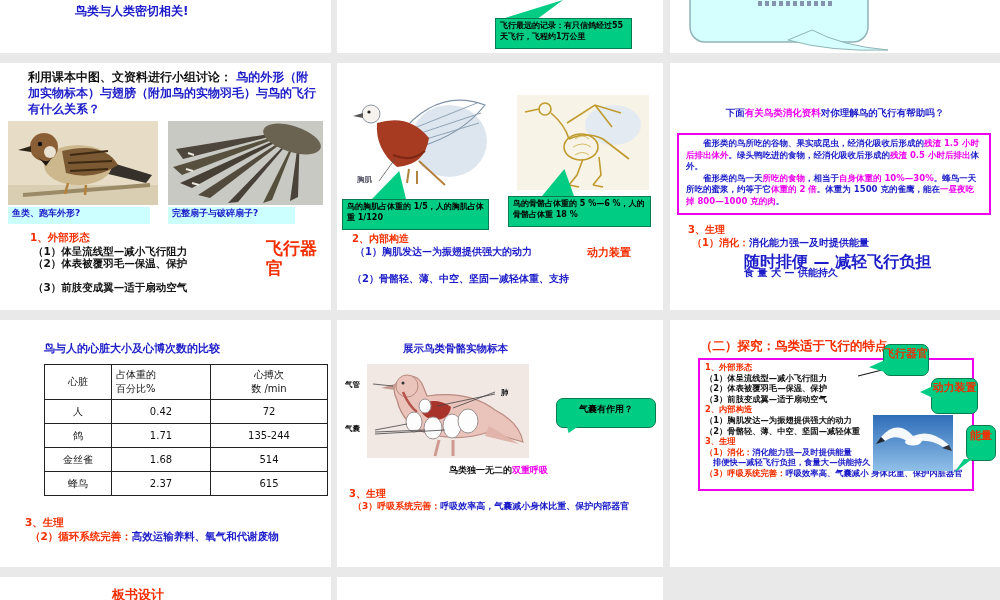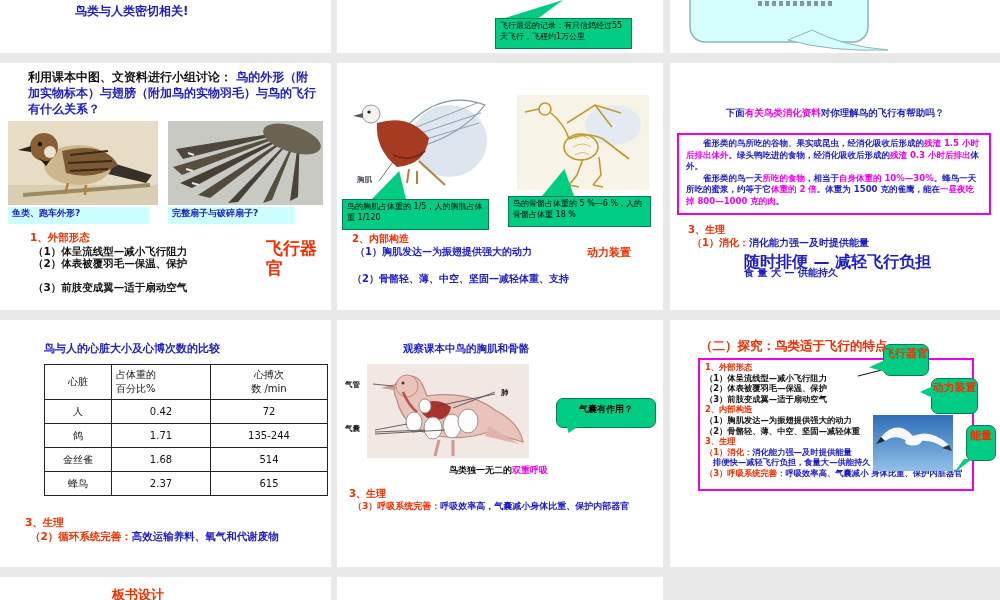--- a/index.html
+++ b/index.html
@@ -6,21 +6,21 @@
   body{width:1000px;height:600px;background:#e9e9e9;position:relative;overflow:hidden;
        font-family:"DejaVu Sans",sans-serif}
   .slide{position:absolute;background:#ffffff;overflow:hidden}
   .t{position:absolute;font-weight:bold;white-space:nowrap;line-height:1.25}
   .wrap{white-space:normal}
   .blue{color:#1c1cc8}
   .red{color:#f32e00}
   .mag{color:#ee00ee}
   .blk{color:#111}
   .gry{color:#556}
-  .gbox{position:absolute;background:#00cc84;border:1px solid #0a7a50;font-weight:normal;color:#000;
+  .gbox{position:absolute;background:#00cc84;border:1px solid #0a7a50;font-weight:bold;color:#000;
         line-height:1.35;padding:2px 4px;box-sizing:border-box}
   .gtail{position:absolute;background:#00cc84}
   .cap{position:absolute;background:#ccffff;color:#1c1cc8;font-weight:bold;box-sizing:border-box;
        padding:2px 4px;line-height:1.1}
   .cmp-table{position:absolute;border-collapse:collapse;color:#111;font-weight:normal}
   .cmp-table td{border:1.5px solid #222;font-size:10px;text-align:center;padding:2px 4px;height:19px}
   .cmp-table tr.hdr td{white-space:pre-line;height:30px}
   .abs{position:absolute}
   .gcall{position:absolute;background:#00cc84;border:1px solid #0a7a50;border-radius:7px;
          font-weight:bold;text-align:center;box-sizing:border-box}
@@ -128,21 +128,21 @@
   <span class="t red" style="left:250px;top:183px;font-size:11px">动力装置</span>
   <span class="t blue" style="left:15px;top:210px;font-size:10px">（2）骨骼轻、薄、中空、坚固—减轻体重、支持</span>
 </section>
 
 <section class="slide" style="left:670px;top:63px;width:330px;height:247px">
   <div class="t" style="left:0;top:44px;width:330px;font-size:9.5px;text-align:center">
     <span class="blue">下面</span><span class="mag">有关鸟类消化资料</span><span class="blue">对你理解鸟的飞行有帮助吗？</span>
   </div>
   <div class="abs" style="left:7px;top:70px;width:314px;height:82px;border:2px solid #ee00ee;box-sizing:border-box;padding:3px 7px;font-weight:bold;font-size:8.5px;line-height:1.36">
     <div style="text-indent:2em">
-      <span class="blue">雀形类的鸟所吃的谷物、果实或昆虫，经消化吸收后形成的</span><span class="mag">残渣 1.5 小时后排出体外</span><span class="blue">。绿头鸭吃进的食物，经消化吸收后形成的</span><span class="mag">残渣 0.3 小时后排出</span><span class="blue">体外。</span>
+      <span class="blue">雀形类的鸟所吃的谷物、果实或昆虫，经消化吸收后形成的</span><span class="mag">残渣 1.5 小时后排出体外</span><span class="blue">。绿头鸭吃进的食物，经消化吸收后形成的</span><span class="mag">残渣 0.5 小时后排出</span><span class="blue">体外。</span>
     </div>
     <div style="text-indent:2em">
       <span class="blue">雀形类的鸟一天</span><span class="mag">所吃的食物</span><span class="blue">，相当于</span><span class="mag">自身体重的 10%—30%</span><span class="blue">。蜂鸟一天所吃的蜜浆，约等于它</span><span class="mag">体重的 2 倍</span><span class="blue">。体重为 1500 克的雀鹰，能在</span><span class="mag">一昼夜吃掉 800—1000 克的肉</span><span class="blue">。</span>
     </div>
   </div>
   <span class="t red" style="left:18px;top:161px;font-size:10px">3、生理</span>
   <div class="t" style="left:22px;top:174px;font-size:10px">
     <span class="red">（1）消化：</span><span class="blue">消化能力强—及时提供能量</span>
   </div>
   <span class="t blue" style="left:74px;top:189px;font-size:16px">随时排便 — 减轻飞行负担</span>
@@ -182,21 +182,21 @@
     </tr>
   </tbody>
     </table>
   <span class="t red" style="left:25px;top:196px;font-size:10.5px">3、生理</span>
   <div class="t" style="left:30px;top:210px;font-size:10.5px">
     <span class="red">（2）循环系统完善：</span><span class="blue">高效运输养料、氧气和代谢废物</span>
   </div>
 </section>
 
 <section class="slide" style="left:337px;top:320px;width:326px;height:247px">
-  <span class="t blue" style="left:66px;top:22px;font-size:10.5px">观察课本中鸟的胸肌和骨骼</span>
+  <span class="t blue" style="left:66px;top:22px;font-size:10.5px">展示鸟类骨骼实物标本</span>
   <svg class="abs" style="left:30px;top:44px" width="162" height="94" viewBox="0 0 162 94">
     <rect width="162" height="94" fill="#f1e7e3"></rect>
     <path d="M30,36 Q22,20 36,14 Q50,8 56,22 L60,32 Q102,26 128,46 Q152,58 156,78 L122,68 Q92,78 62,70 Q36,62 30,36 Z" fill="#eac3ba" stroke="#b98b80" stroke-width="1.2"></path>
     <circle cx="40" cy="22" r="11" fill="#eac3ba" stroke="#b98b80" stroke-width="1"></circle>
     <circle cx="36" cy="19" r="1.5" fill="#333"></circle>
     <polygon points="28,20 14,24 28,26" fill="#c49a90"></polygon>
     <path d="M36,28 Q42,42 50,48" stroke="#b5524a" stroke-width="2.5" fill="none"></path>
     <path d="M52,40 q18,-7 32,3 q-2,13 -17,13 q-13,-2 -15,-16 z" fill="#a8332a"></path>
     <g fill="#fdfdfd" stroke="#9b8f8f" stroke-width="1">
       <ellipse cx="47" cy="58" rx="8" ry="10"></ellipse>

